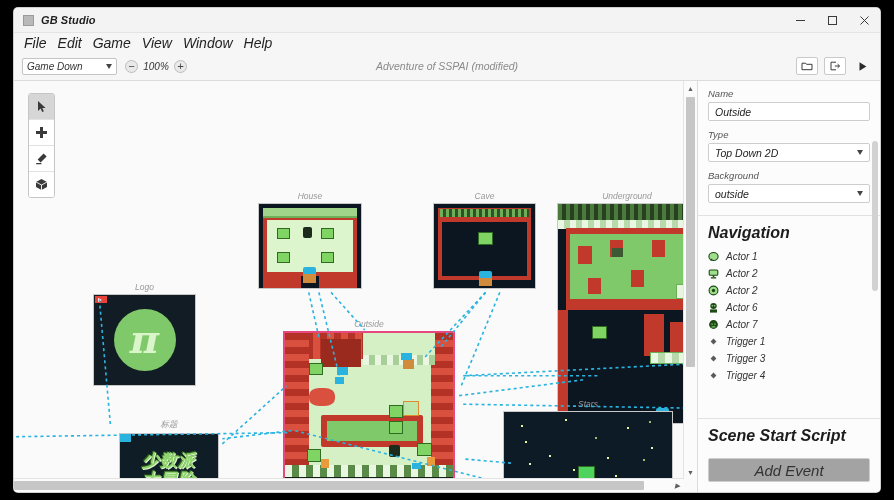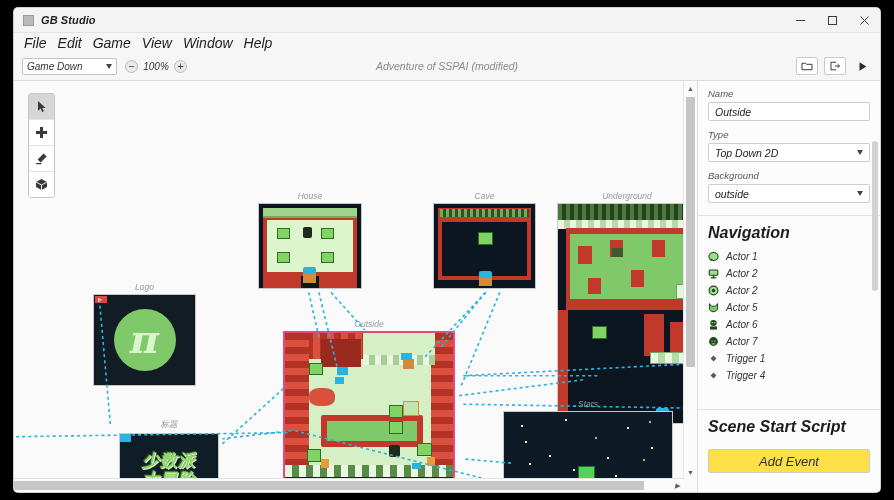--- a/index.html
+++ b/index.html
@@ -292,27 +292,27 @@
     height: 17px;
     padding: 0 10px;
     gap: 7px;
   }
   .nav-row .lbl { font-size: 10px; color: #333; }
   .nav-icon { width: 11px; height: 11px; display:block; flex:0 0 11px;}
   .sb-scroll {
     flex: 1; overflow: hidden; min-height: 0;
   }
   .addevent {
-    margin: 7px 10px 19px 10px;
+    margin: 7px 10px 10px 10px;
     height: 22px;
     border: 1px solid #cdcdcd;
-    background: #fde047;
+    background: #a3a3a3;
     border-radius: 2px;
     display: flex; align-items: center; justify-content: center;
-    font-size: 13px; color: #333;
+    font-size: 15px; color: #333;
   }
   .sb-vscroll {
     position: absolute; right: 0; top: 0; bottom: 0; width: 9px;
     background: transparent;
   }
   .sb-vscroll .thumb {
     position:absolute; top: 60px; left: 1px; width: 6px; height: 150px;
     background: #d2d2d2; border-radius: 3px;
   }
 </style>
@@ -648,26 +648,20 @@
 
 
           <div class="nav-row">
             <svg class="nav-icon" viewBox="0 0 11 11">
                 <circle cx="5.5" cy="5.5" r="4.4" fill="#9ede8c" stroke="#1d4a15" stroke-width="1.1"></circle>
                 <circle cx="5.5" cy="5.5" r="1.7" fill="#1d4a15"></circle>
               </svg>
             <span class="lbl">Actor 2</span>
           </div>
 
-          <div class="nav-row">
-            <svg class="nav-icon" viewBox="0 0 11 11">
-                <path d="M1.4 1.6 3.4 4.2 7.6 4.2 9.6 1.6 9.6 7.4 7 9.6 4 9.6 1.4 7.4z" fill="#7ccb68" stroke="#1d4a15" stroke-width="1"></path>
-              </svg>
-            <span class="lbl">Actor 5</span>
-          </div>
 
           <div class="nav-row">
             <svg class="nav-icon" viewBox="0 0 11 11">
                 <ellipse cx="5.5" cy="4" rx="3.2" ry="3" fill="#1d4a15"></ellipse>
                 <path d="M2 7.4h7v3.2H2z" fill="#1d4a15"></path>
                 <circle cx="4.3" cy="3.8" r=".8" fill="#9ede8c"></circle>
                 <circle cx="6.7" cy="3.8" r=".8" fill="#9ede8c"></circle>
               </svg>
             <span class="lbl">Actor 6</span>
           </div>
@@ -681,20 +675,26 @@
           </div>
 
           <div class="nav-row">
             <svg class="nav-icon" viewBox="0 0 11 11">
                 <path d="M5.5 2.4 8.4 5.5 5.5 8.6 2.6 5.5z" fill="#5a5a5a"></path>
               </svg>
             <span class="lbl">Trigger 1</span>
           </div>
 
 
+          <div class="nav-row">
+            <svg class="nav-icon" viewBox="0 0 11 11">
+                <path d="M5.5 2.4 8.4 5.5 5.5 8.6 2.6 5.5z" fill="#5a5a5a"></path>
+              </svg>
+            <span class="lbl">Trigger 3</span>
+          </div>
 
           <div class="nav-row">
             <svg class="nav-icon" viewBox="0 0 11 11">
                 <path d="M5.5 2.4 8.4 5.5 5.5 8.6 2.6 5.5z" fill="#5a5a5a"></path>
               </svg>
             <span class="lbl">Trigger 4</span>
           </div>
 
         </div>
       </div>

